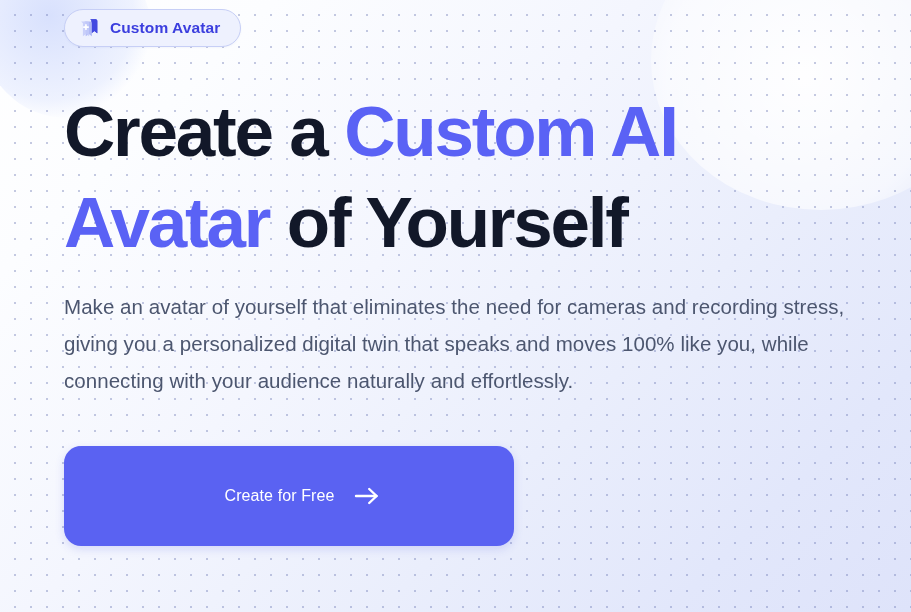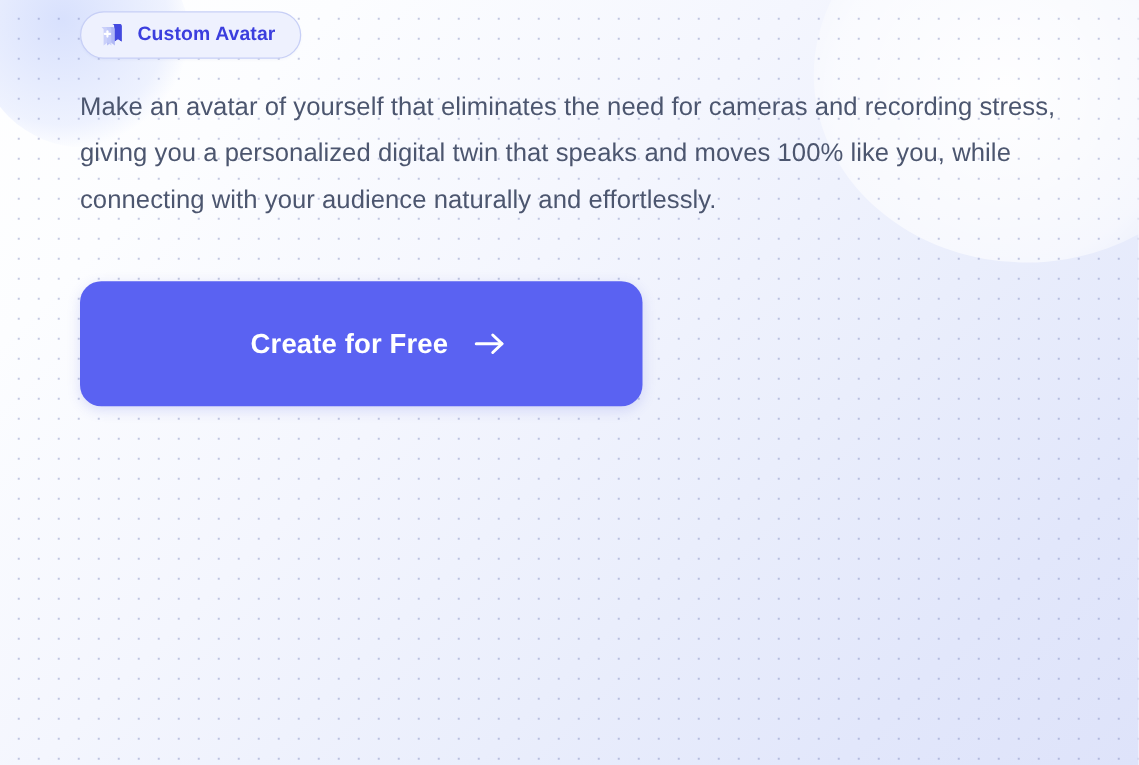--- a/index.html
+++ b/index.html
@@ -134,22 +134,22 @@
     box-sizing: border-box;
     border: none;
     border-radius: 17px;
     background: #5a62f2;
     color: #ffffff;
     cursor: pointer;
     box-shadow: 0 3px 10px rgba(74,84,220,0.18);
     font-family: "Liberation Sans", sans-serif;
   }
   .cta-label {
-    font-size: 22px;
-    font-weight: 700;
+    font-size: 16px;
+    font-weight: 400;
     letter-spacing: 0.1px;
     line-height: 1;
     margin-left: 27px;
   }
   .cta-arrow {
     width: 26px;
     height: 22px;
     display: block;
     flex: 0 0 auto;
   }
@@ -179,20 +179,25 @@
           <g fill="#ffffff">
             <rect x="9.1" y="8.1" width="1.7" height="6.0" rx="0.85"></rect>
             <rect x="6.95" y="10.25" width="6.0" height="1.7" rx="0.85"></rect>
           </g>
         </svg>
       </span>
       <span class="badge-label">Custom Avatar</span>
     </div>
 
     
+    <h1 class="headline">
+      <span>Create a </span><span class="accent">Custom AI</span>
+      <br>
+      <span class="accent">Avatar</span><span> of Yourself</span>
+    </h1>
 
     
     <p class="subcopy">Make an avatar of yourself that eliminates the need for cameras and recording stress, giving you a personalized digital twin that speaks and moves 100% like you, while connecting with your audience naturally and effortlessly.</p>
 
     
     <div class="cta-row">
       <button class="cta" type="button">
         <span class="cta-label">Create for Free</span>
         <svg class="cta-arrow" viewBox="0 0 26 22" aria-hidden="true">
           <path d="M2 11 H22.5" stroke="#ffffff" stroke-width="2.4" stroke-linecap="round" fill="none"></path>

